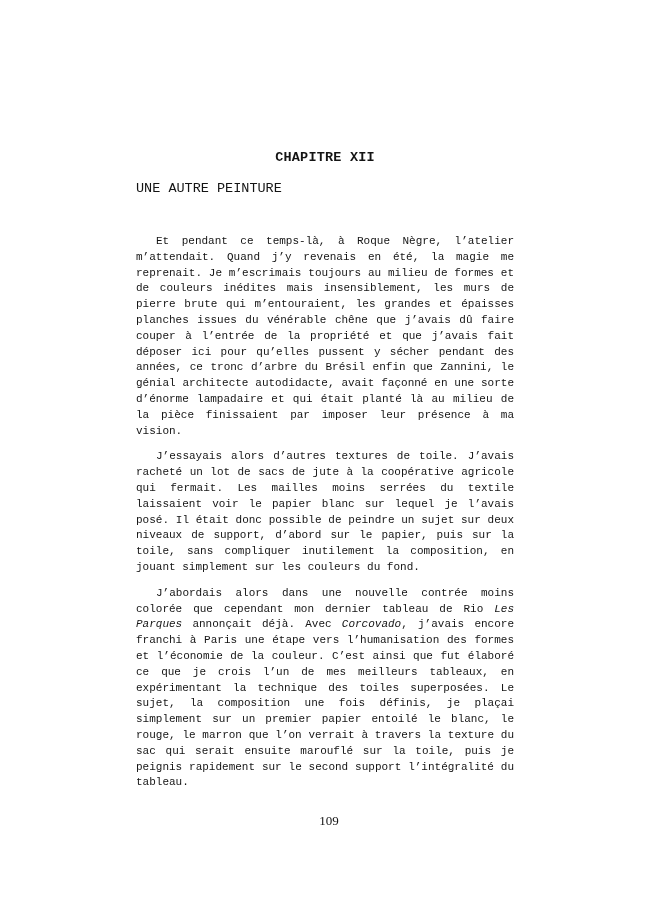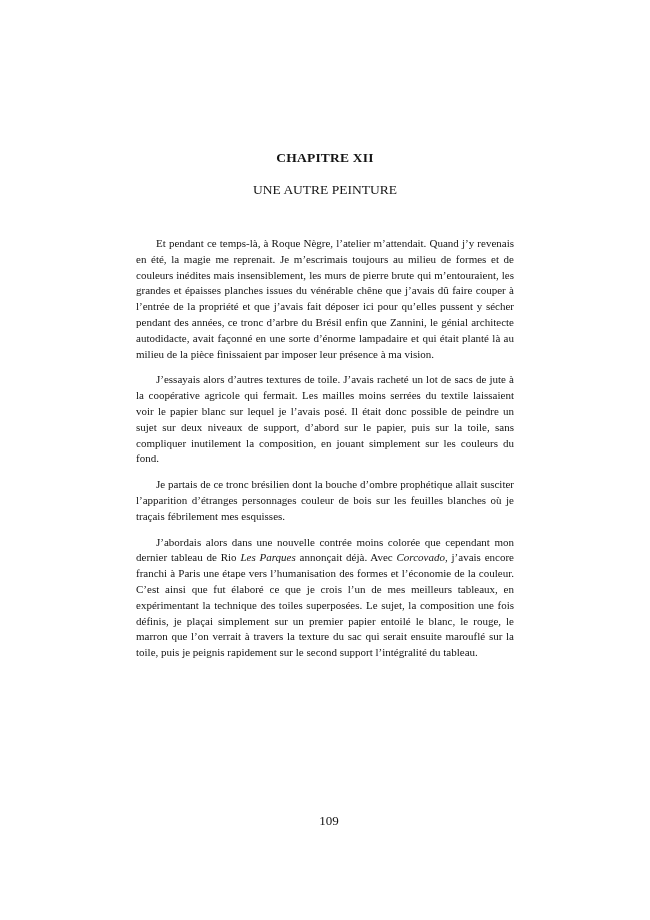--- a/index.html
+++ b/index.html
@@ -15,33 +15,33 @@
   .sheet {
     position: relative;
     width: 650px;
     height: 920px;
     background: #ffffff;
   }
   .text-block {
     width: 378px;
     margin: 0 auto;
     padding-top: 150px;
+    font-family: Liberation Mono, monospace;
   }
   .chapter-heading {
     margin: 0 0 16px 0;
     font-size: 13.5px;
     font-weight: bold;
     text-align: center;
     letter-spacing: 0.2px;
   }
   .chapter-subtitle {
     margin: 0 0 38px 0;
     font-size: 13.5px;
     font-weight: normal;
-    text-align: center;
   }
   .body-text p {
     margin: 0 0 10px 0;
     font-size: 11px;
     line-height: 15.8px;
     text-align: justify;
     text-indent: 20px;
   }
   .body-text p:last-child { margin-bottom: 8px; }
   .body-text em { font-style: italic; }
@@ -57,18 +57,17 @@
 </head>
 <body>
 
 <div class="sheet">
   <div class="text-block">
     <h2 class="chapter-heading">CHAPITRE XII</h2>
     <h3 class="chapter-subtitle">UNE AUTRE PEINTURE</h3>
     <div class="body-text">
         <p><span>Et pendant ce temps-là, à Roque Nègre, l’atelier m’attendait. Quand j’y revenais en été, la magie me reprenait. Je m’escrimais toujours au milieu de formes et de couleurs inédites mais insensiblement, les murs de pierre brute qui m’entouraient, les grandes et épaisses planches issues du vénérable chêne que j’avais dû faire couper à l’entrée de la propriété et que j’avais fait déposer ici pour qu’elles pussent y sécher pendant des années, ce tronc d’arbre du Brésil enfin que Zannini, le génial architecte autodidacte, avait façonné en une sorte d’énorme lampadaire et qui était planté là au milieu de la pièce finissaient par imposer leur présence à ma vision.</span></p>
         <p><span>J’essayais alors d’autres textures de toile. J’avais racheté un lot de sacs de jute à la coopérative agricole qui fermait. Les mailles moins serrées du textile laissaient voir le papier blanc sur lequel je l’avais posé. Il était donc possible de peindre un sujet sur deux niveaux de support, d’abord sur le papier, puis sur la toile, sans compliquer inutilement la composition, en jouant simplement sur les couleurs du fond.</span></p>
-        <p><span>Je partais de ce tronc brésilien dont la bouche d’ombre prophétique allait susciter l’apparition d’étranges personnages couleur de bois sur les feuilles blanches où je traçais fébrilement mes esquisses.</span></p>
         <p><span>J’abordais alors dans une nouvelle contrée moins colorée que cependant mon dernier tableau de Rio </span><em>Les Parques</em><span> annonçait déjà. Avec </span><em>Corcovado</em><span>, j’avais encore franchi à Paris une étape vers l’humanisation des formes et l’économie de la couleur. C’est ainsi que fut élaboré ce que je crois l’un de mes meilleurs tableaux, en expérimentant la technique des toiles superposées. Le sujet, la composition une fois définis, je plaçai simplement sur un premier papier entoilé le blanc, le rouge, le marron que l’on verrait à travers la texture du sac qui serait ensuite marouflé sur la toile, puis je peignis rapidement sur le second support l’intégralité du tableau.</span></p>
       </div>
   </div>
   <div class="page-number">109</div>
 </div>
 
 </body></html>

